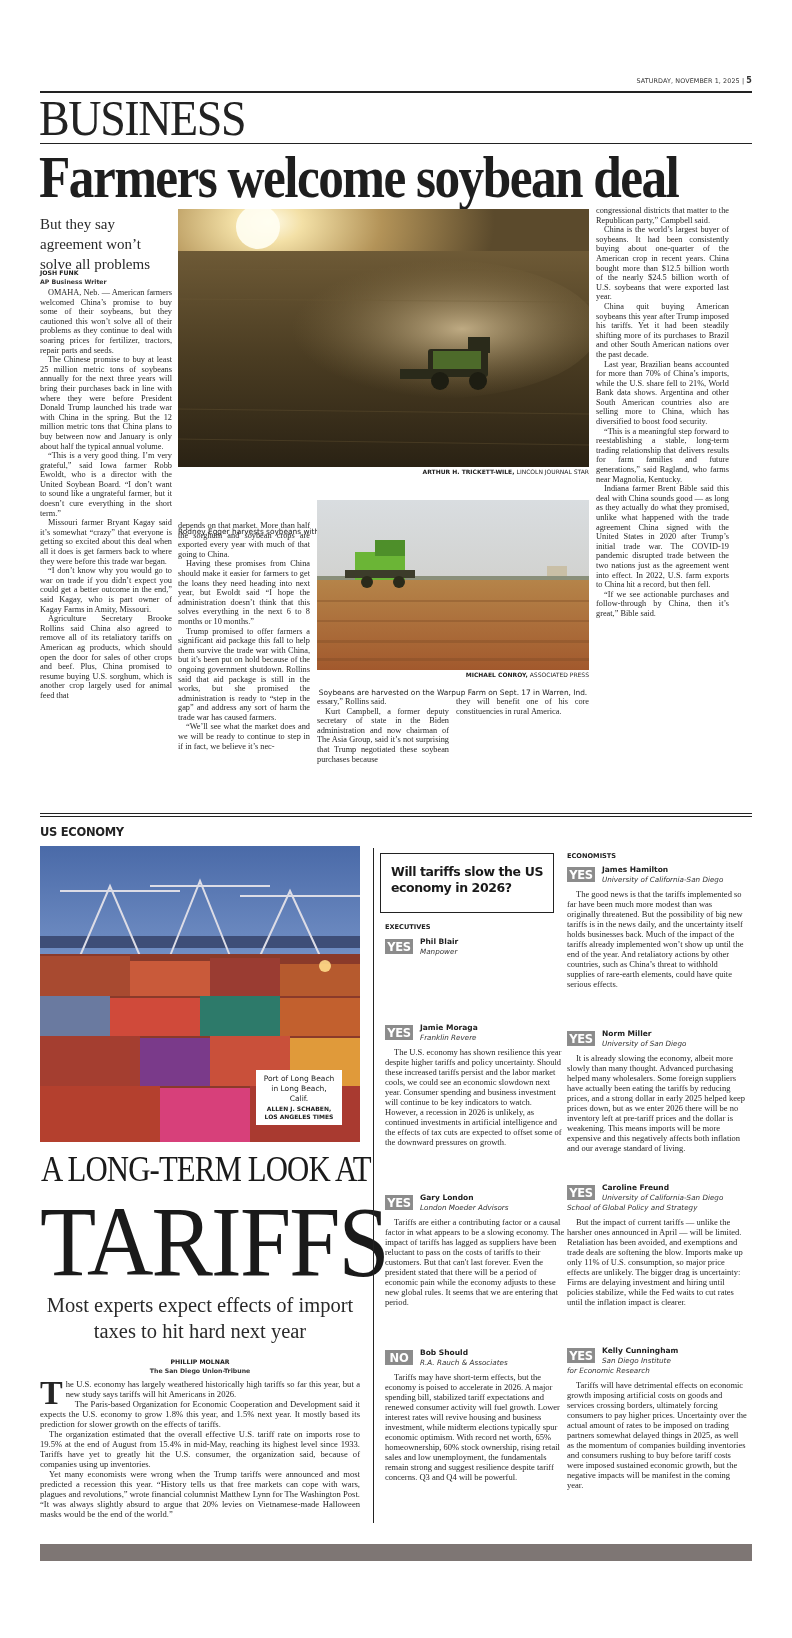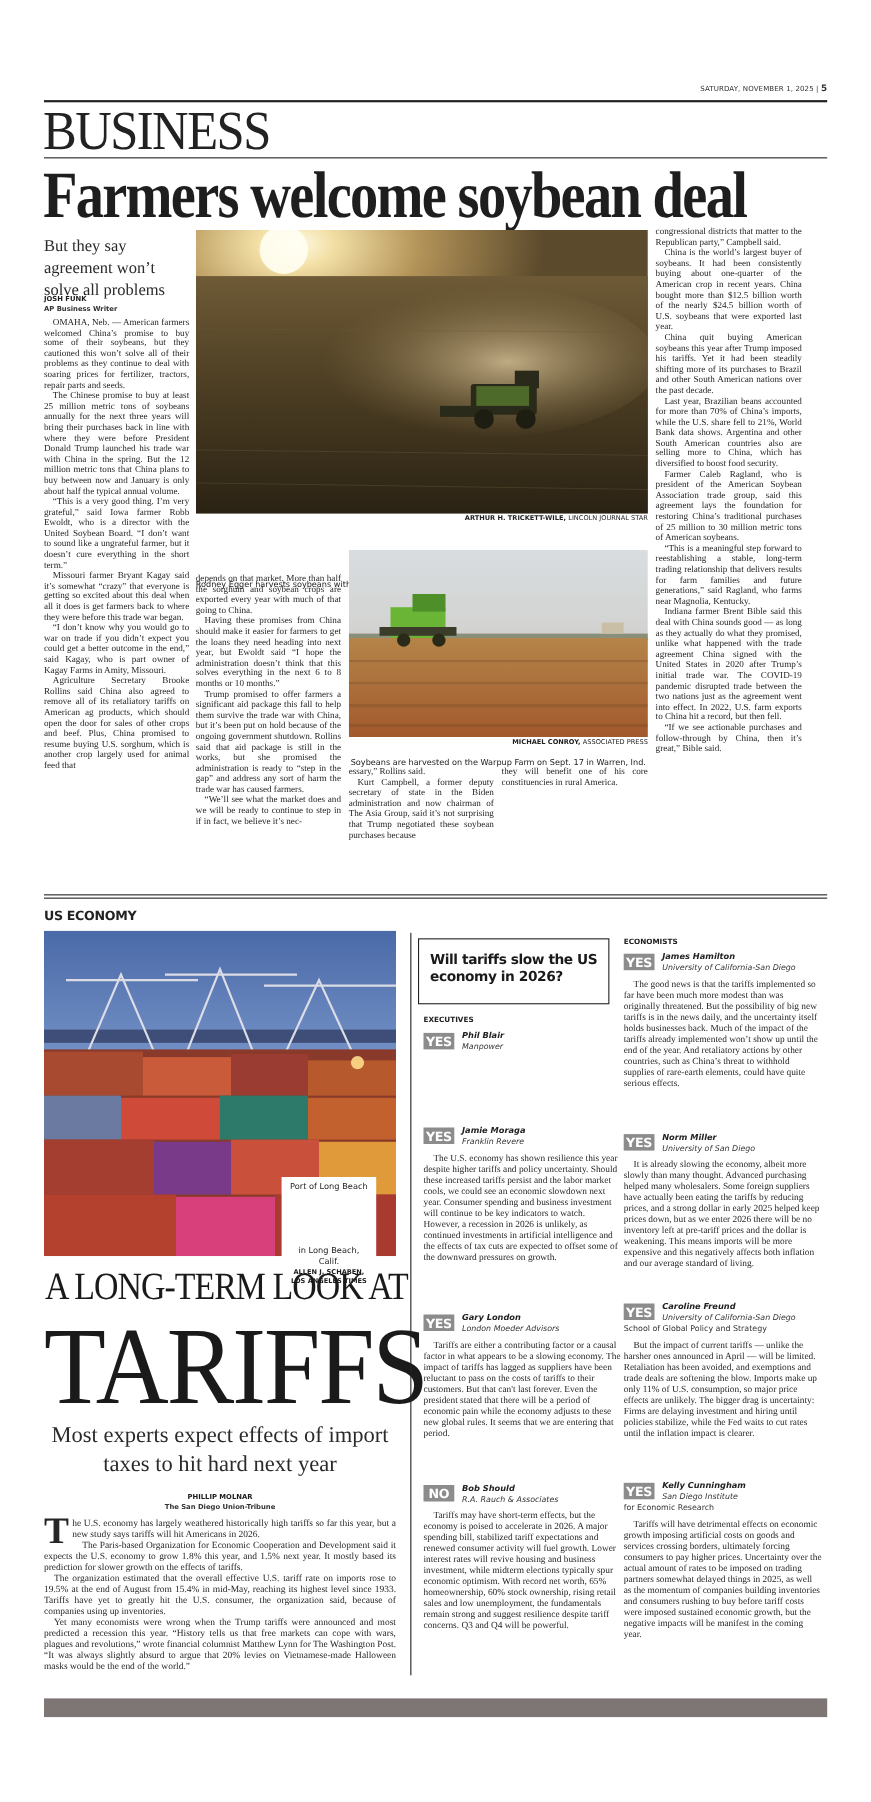--- a/index.html
+++ b/index.html
@@ -26,23 +26,23 @@
   .kicker { font-family: "DejaVu Sans", sans-serif; font-weight: 700; font-size: 11.5px; color: #222; letter-spacing: -0.3px; }
   .big1 { font-family: "Liberation Serif", serif; font-size: 35px; letter-spacing: -1px; white-space: nowrap; color: #1a1a1a; transform: scaleX(0.88); transform-origin: left; line-height: 38px; }
   .big2 { font-family: "Liberation Serif", serif; font-size: 100px; letter-spacing: -2px; white-space: nowrap; color: #1a1a1a; line-height: 100px; transform: scaleX(0.92); transform-origin: left; }
   .subdeck { font-family: "Liberation Serif", serif; font-size: 20.5px; line-height: 26px; text-align: center; color: #2a2a2a; }
   .qbox { border: 1px solid #222; padding: 10px 10px; }
   .qbox-title { font-family: "DejaVu Sans", sans-serif; font-weight: 700; font-size: 12.5px; line-height: 16px; color: #1a1a1a; letter-spacing: -0.4px; }
   .group-label { font-family: "DejaVu Sans", sans-serif; font-weight: 700; font-size: 6.6px; color: #222; }
   .resp { position: absolute; width: 180px; }
   .resp-head { display: flex; align-items: flex-start; margin-bottom: 4px; }
   .badge { background: #8c8c8c; color: #fff; font-family: "DejaVu Sans", sans-serif; font-weight: 700; font-size: 11.5px; width: 28px; height: 15px; display: flex; align-items: center; justify-content: center; margin-right: 7px; margin-top: 2px; letter-spacing: -0.3px; flex-shrink: 0; }
-  .resp-name { font-family: "DejaVu Sans", sans-serif; font-weight: 700; font-size: 7.5px; line-height: 10px; color: #222; font-style: italic; }
+  .resp-name { font-family: "DejaVu Sans", sans-serif; font-weight: 700; font-size: 7.5px; line-height: 10px; color: #222; }
   .resp-org { font-family: "DejaVu Sans", sans-serif; font-style: italic; font-size: 7.2px; line-height: 10px; color: #333; }
-  .resp-org2 { font-family: "DejaVu Sans", sans-serif; font-size: 7.2px; line-height: 10px; color: #333; margin-top: -4px; margin-bottom: 4px; }
+  .resp-org2 { font-family: "DejaVu Sans", sans-serif; font-style: italic; font-size: 7.2px; line-height: 10px; color: #333; margin-top: -4px; margin-bottom: 4px; }
   .resp-text { font-family: "Liberation Serif", serif; font-size: 8.5px; line-height: 10px; color: #262626; text-indent: 9px; }
   .vline { width: 1px; background: #222; }
   .footer-bar { top: 1544px; left: 40px; width: 712px; height: 17px; background: #7e7674; }
   .dropcap { float: left; font-family: "Liberation Serif", serif; font-size: 34px; line-height: 26px; margin-right: 3px; margin-top: 1px; font-weight: 700; }
   .long-body { font-family: "Liberation Serif", serif; font-size: 8.6px; line-height: 10px; color: #262626; text-align: justify; }
   .long-body p { text-indent: 9px; }
   .inset-cap { background: #fff; padding: 4px 6px; text-align: center; }
 </style>
 </head>
 <body>
@@ -164,21 +164,20 @@
 </div>
 <div class="abs body-text" style="top:697px;left:456px;width:133px;">
   <p style="text-indent:0">they will benefit one of his core constituencies in rural America.</p>
 </div>
 
 <div class="abs body-text" style="top:206px;left:596px;width:133px;">
   <p style="text-indent:0">congressional districts that matter to the Republican party,” Campbell said.</p>
   <p>China is the world’s largest buyer of soybeans. It had been consistently buying about one-quarter of the American crop in recent years. China bought more than $12.5 billion worth of the nearly $24.5 billion worth of U.S. soybeans that were exported last year.</p>
   <p>China quit buying American soybeans this year after Trump imposed his tariffs. Yet it had been steadily shifting more of its purchases to Brazil and other South American nations over the past decade.</p>
   <p>Last year, Brazilian beans accounted for more than 70% of China’s imports, while the U.S. share fell to 21%, World Bank data shows. Argentina and other South American countries also are selling more to China, which has diversified to boost food security.</p>
-  <p>Farmer Caleb Ragland, who is president of the American Soybean Association trade group, said this agreement lays the foundation for restoring China’s traditional purchases of 25 million to 30 million metric tons of American soybeans.</p>
   <p>“This is a meaningful step forward to reestablishing a stable, long-term trading relationship that delivers results for farm families and future generations,” said Ragland, who farms near Magnolia, Kentucky.</p>
   <p>Indiana farmer Brent Bible said this deal with China sounds good — as long as they actually do what they promised, unlike what happened with the trade agreement China signed with the United States in 2020 after Trump’s initial trade war. The COVID-19 pandemic disrupted trade between the two nations just as the agreement went into effect. In 2022, U.S. farm exports to China hit a record, but then fell.</p>
   <p>“If we see actionable purchases and follow-through by China, then it’s great,” Bible said.</p>
 </div>
 
 <div class="abs double-rule" style="top:813px;"></div>
 
 <div class="abs kicker" style="top:825px;left:40px;">US ECONOMY</div>
 
 <div class="abs photo" style="top:846px;left:40px;width:320px;height:296px;">
@@ -216,21 +215,21 @@
       <rect x="250" y="192" width="70" height="48" fill="#e09a3a"></rect>
       <rect x="0" y="240" width="120" height="56" fill="#b4402e"></rect>
       <rect x="120" y="242" width="90" height="54" fill="#d7407a"></rect>
       <rect x="210" y="240" width="110" height="56" fill="#a93a30"></rect>
     </g>
     <circle cx="285" cy="120" r="6" fill="#ffdc8a" opacity="0.9"></circle>
   </svg>
 </div>
 <div class="abs inset-cap" style="top:1070px;left:256px;width:86px;">
   <div class="sans" style="font-size:7.5px;line-height:10px;">Port of Long Beach</div>
-  <div class="sans" style="font-size:7.5px;line-height:10px;margin-top:48px;">in Long Beach, Calif.</div>
+  <div class="sans" style="font-size:7.5px;line-height:10px;">in Long Beach, Calif.</div>
   <div class="sans" style="font-size:6px;font-weight:700;line-height:8px;margin-top:1px;">ALLEN J. SCHABEN,</div>
   <div class="sans" style="font-size:6px;font-weight:700;line-height:8px;">LOS ANGELES TIMES</div>
 </div>
 
 <div class="abs big1" style="top:1151px;left:41px;">A LONG-TERM LOOK AT</div>
 <div class="abs big2" style="top:1192px;left:40px;">TARIFFS</div>
 <div class="abs subdeck" style="top:1292px;left:40px;width:320px;">Most experts expect effects of import taxes to hit hard next year</div>
 
 <div class="abs" style="top:1357px;left:40px;width:320px;text-align:center;">
   <div class="byline-name">PHILLIP MOLNAR</div>

